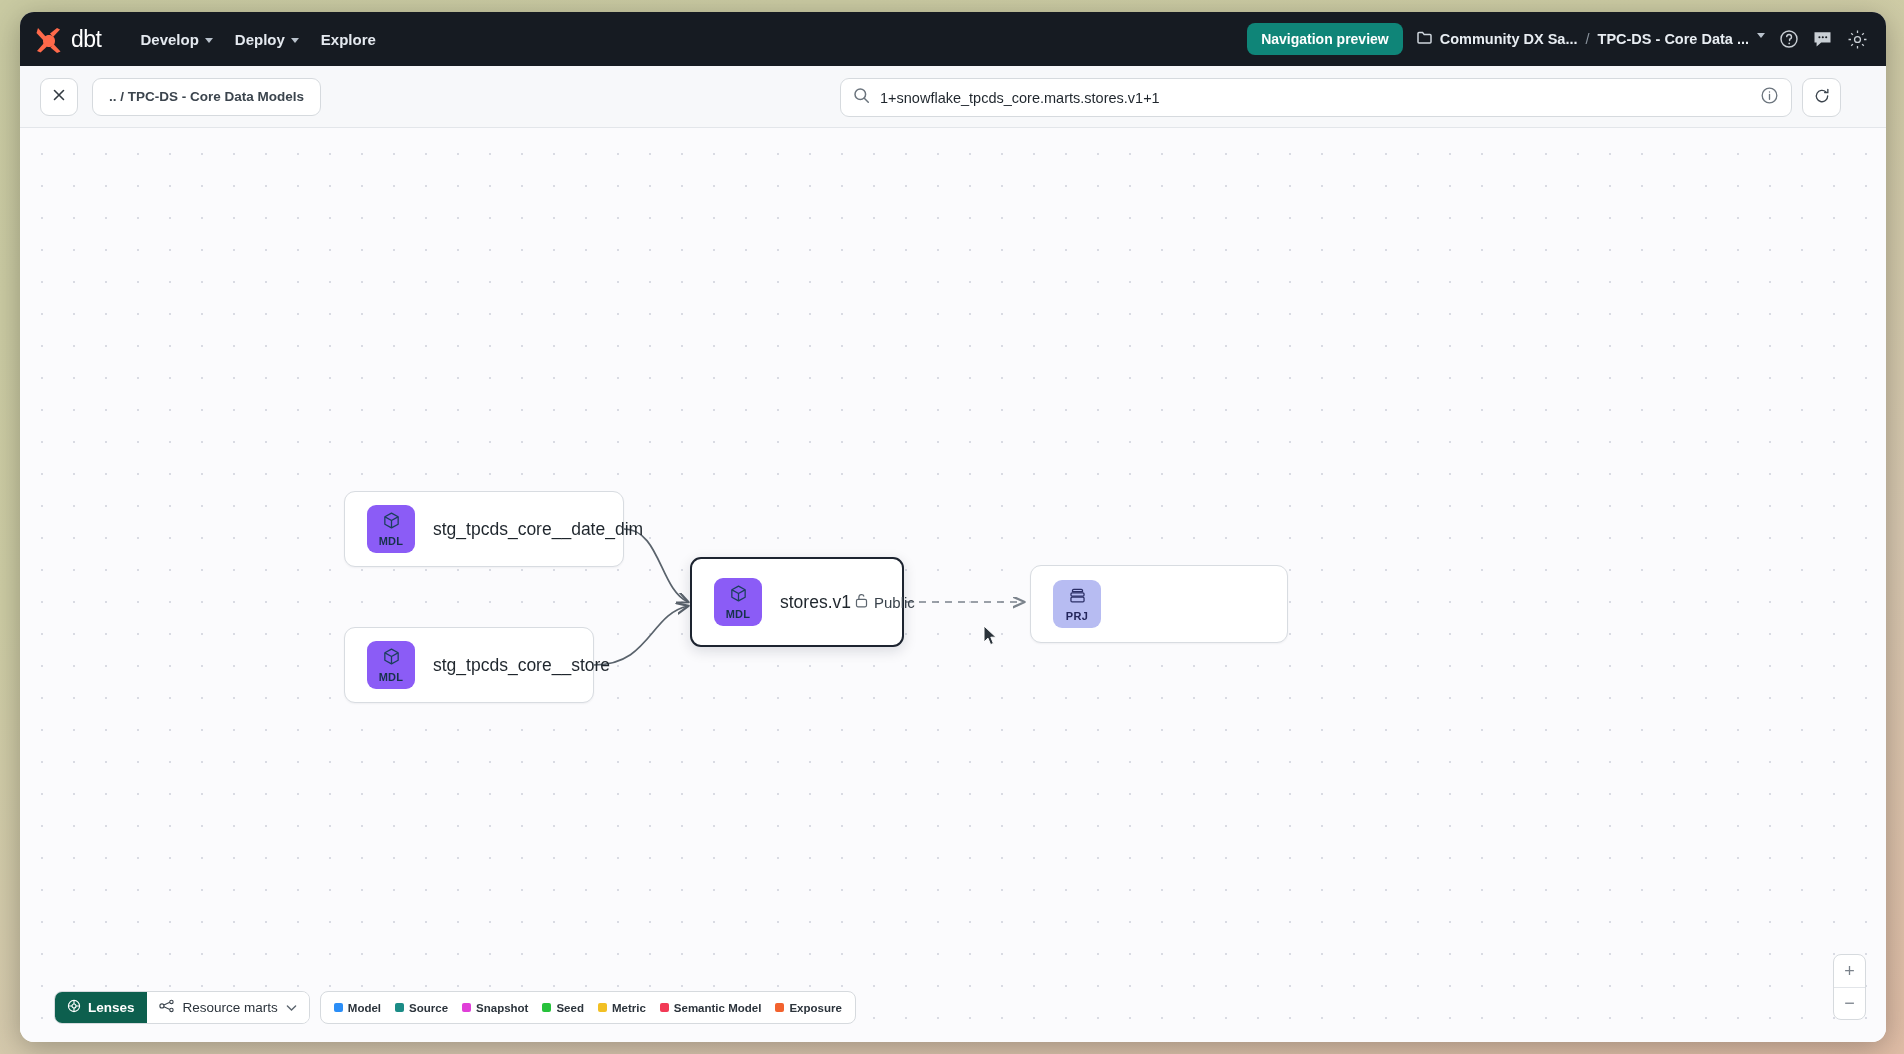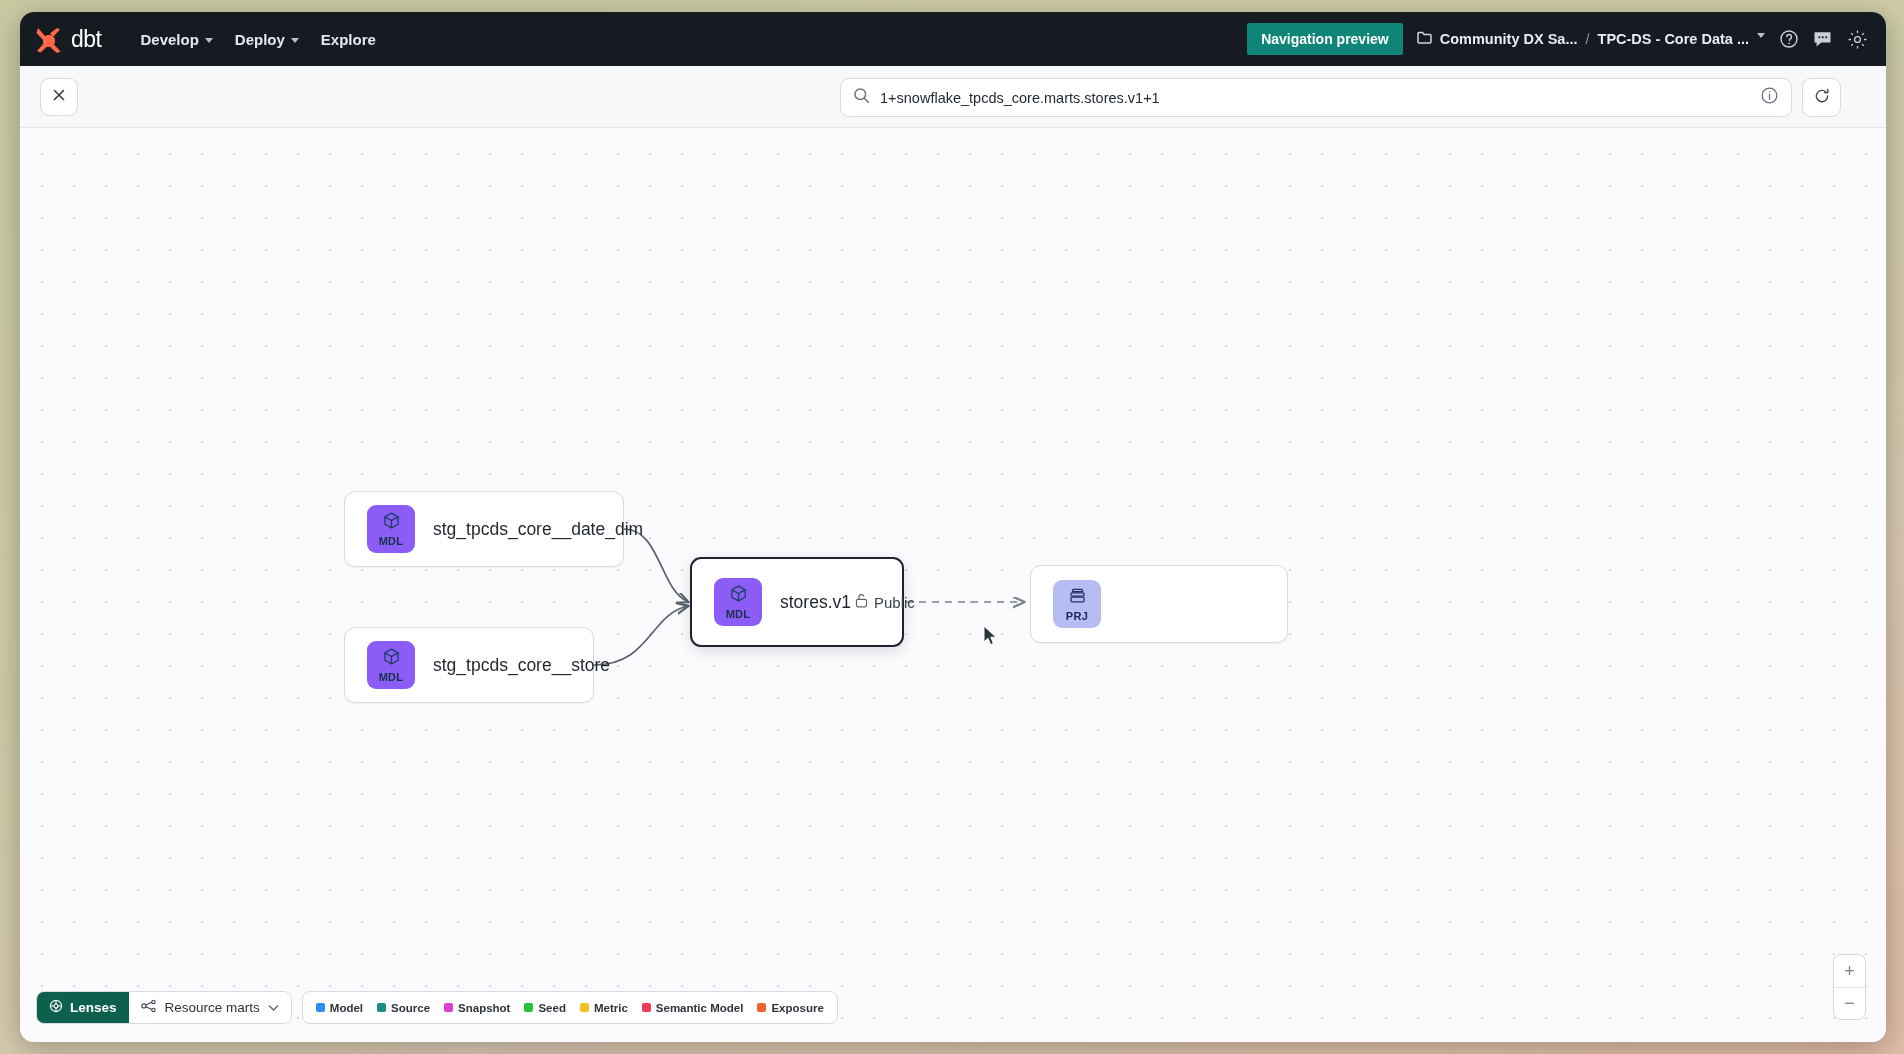--- a/index.html
+++ b/index.html
@@ -41,21 +41,21 @@
   .nav-item {
     display:flex; align-items:center; gap:6px;
     font-size: 15px; font-weight: 600; color:#e4e9ef;
     padding: 7px 11px; border-radius: 6px; cursor: pointer;
     white-space: nowrap;
   }
   .caret { width:0;height:0;border-left:4px solid transparent;border-right:4px solid transparent;border-top:5px solid #b9c2cc; margin-top:2px;}
   .nav-right { margin-left:auto; display:flex; align-items:center; gap:14px; }
   .pill-preview {
     background:#0f8578; color:#fff; font-weight:700; font-size:14px;
-    padding: 8px 14px; border-radius:2px; cursor:pointer; white-space:nowrap;
+    padding: 8px 14px; border-radius:8px; cursor:pointer; white-space:nowrap;
   }
   .crumb-nav { display:flex; gap:8px; font-size:14.5px; font-weight:700; color:#e8edf2; white-space:nowrap;}
   .crumb-sep { color:#8b949e; font-weight:400; }
   .crumb-proj { font-weight:700; }
   .icon-btn { cursor:pointer; display:flex; align-items:center; justify-content:center; opacity:.95;}
 
   
   #toolbar {
     height: 62px; background:#f7f8fa;
     border-bottom: 1px solid #e3e6ea;
@@ -117,21 +117,21 @@
   .badge-prj { background:#b7bcf2; color:#24265c; }
   .badge-label { font-size:11px; font-weight:700; letter-spacing:.3px; line-height:1; margin-top:2px;}
   .node-title { font-size:17.5px; color:#1f262d; font-weight:400; white-space:nowrap; }
   .node-stack { display:flex; flex-direction:row; gap:4px; }
   .node-sub { display:flex; align-items:center; gap:6px; font-size:15px; color:#39424b; }
   .node-kicker { font-size:15px; color:#4a535c; }
   .node-strong { font-size:17.5px; color:#1f262d; font-weight:400; white-space:nowrap;}
 
   
   #bottombar {
-    position:absolute; left:16px; bottom:18px; display:flex; align-items:center; gap:10px;
+    position:absolute; left:34px; bottom:18px; display:flex; align-items:center; gap:10px;
   }
   .lens-group {
     display:flex; align-items:stretch; height:33px; border:1px solid #d6dade; border-radius:8px;
     overflow:hidden; background:#fff;
   }
   .lens-btn {
     background:#0d5f4e; color:#fff; font-size:13.5px; font-weight:700;
     display:flex;align-items:center;gap:7px; padding:0 12px; cursor:pointer; white-space:nowrap;
   }
   .restype-btn {
@@ -225,20 +225,21 @@
     </div>
 
     <div id="toolbar">
       <div class="tb-close">
         <span>
           <svg width="16" height="16" viewBox="0 0 16 16" stroke="#333b43" stroke-width="1.6" stroke-linecap="round">
             <path d="M3.5 3.5 12.5 12.5M12.5 3.5 3.5 12.5"></path>
           </svg>
         </span>
       </div>
+      <div class="tb-crumb">.. / TPC-DS - Core Data Models</div>
 
       <div class="search-wrap">
         <div class="search-box">
           <span>
             <svg width="17" height="17" viewBox="0 0 17 17" fill="none" stroke="#6b747d" stroke-width="1.5">
               <circle cx="7.3" cy="7.3" r="5.3"></circle>
               <path d="M11.3 11.3 15.3 15.3" stroke-linecap="round"></path>
             </svg>
           </span>
           <input value="1+snowflake_tpcds_core.marts.stores.v1+1" style="">

